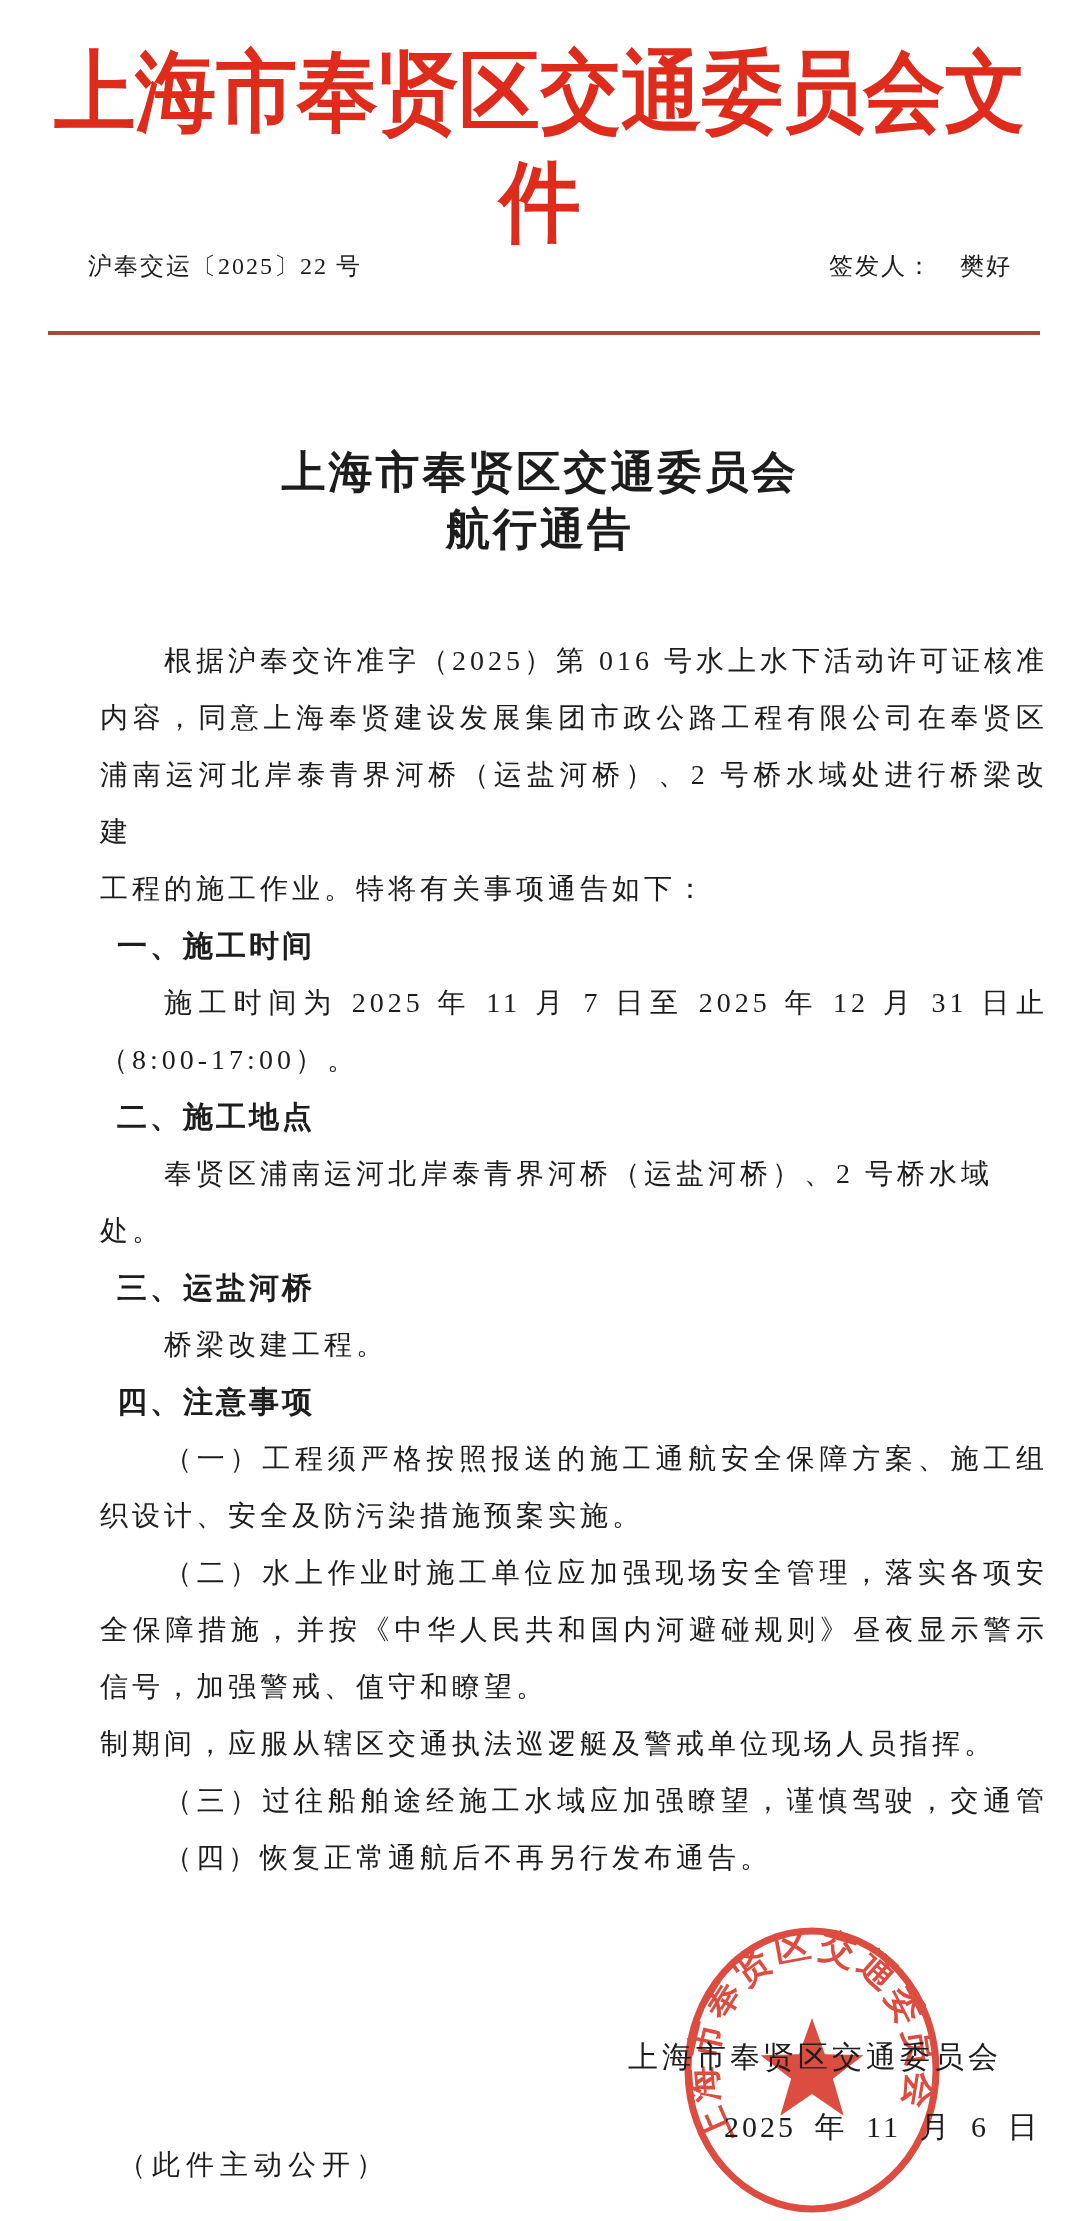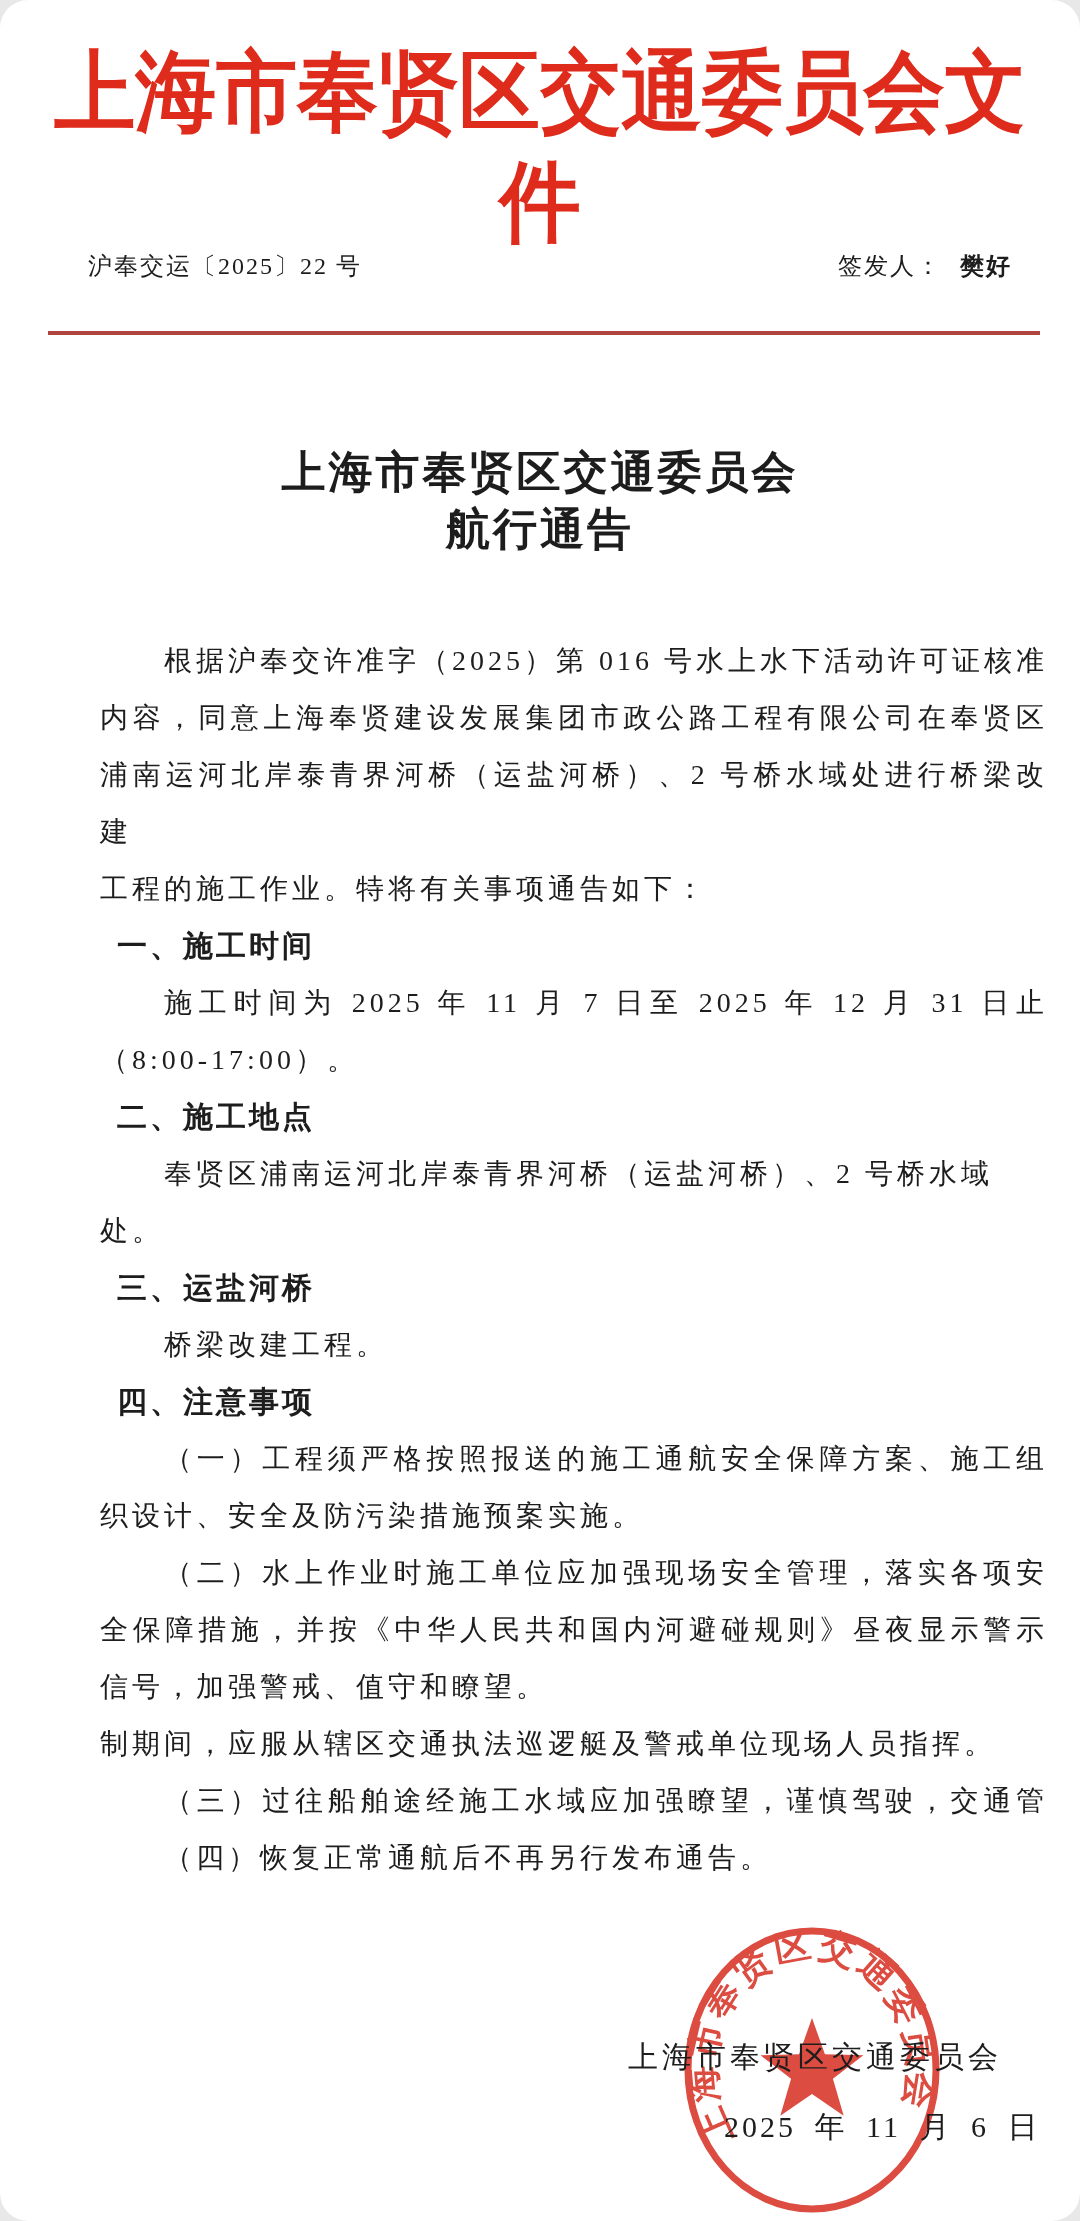--- a/index.html
+++ b/index.html
@@ -4,39 +4,38 @@
 <style>
   html,body{margin:0;padding:0;background:#e8e8e8;}
   .page{
     position:relative;
     width:1080px;height:2221px;
     margin:0 auto;
     background:#ffffff;
     overflow:hidden;
     font-family:"Liberation Serif","DejaVu Serif",serif;
     color:#1d1d1d;
-    border-radius:28px;
   }
   
   .red-head{
     position:absolute;top:38px;left:0;width:100%;
     margin:0;text-align:center;
     font-size:88px;font-weight:bold;line-height:110px;
     letter-spacing:0px;
     transform:scaleX(0.92);
     font-family:"Liberation Serif","DejaVu Serif",serif;
   }
   
   .docinfo-row{
     position:absolute;top:250px;left:88px;right:68px;
     display:flex;justify-content:space-between;align-items:baseline;
     font-size:24px;letter-spacing:2px;gap:44px;
   }
   .issuer{white-space:nowrap;}
-  .issuer .name{margin-left:18px;font-weight:bold;}
+  .issuer .name{margin-left:27px;}
   .red-rule{
     position:absolute;top:331px;left:48px;width:992px;height:4px;
   }
   
   .doc-title{
     position:absolute;top:444px;left:0;width:100%;
     text-align:center;font-weight:bold;
     font-size:44px;line-height:57px;letter-spacing:3px;
   }
   
@@ -123,14 +122,15 @@
       </defs>
       <text font-size="36" fill="#d8382c" letter-spacing="4" font-family="Liberation Serif, DejaVu Serif, serif" font-weight="bold">
         <textPath href="#sealArc" startOffset="6">上海市奉贤区交通委员会</textPath>
       </text>
     </svg>
   </div>
 
   <div class="sig-agency">上海市奉贤区交通委员会</div>
   <div class="sig-date">2025 年 11 月 6 日</div>
 
+  <div class="footer-note">（此件主动公开）</div>
 
 </div>
 
 </body></html>

